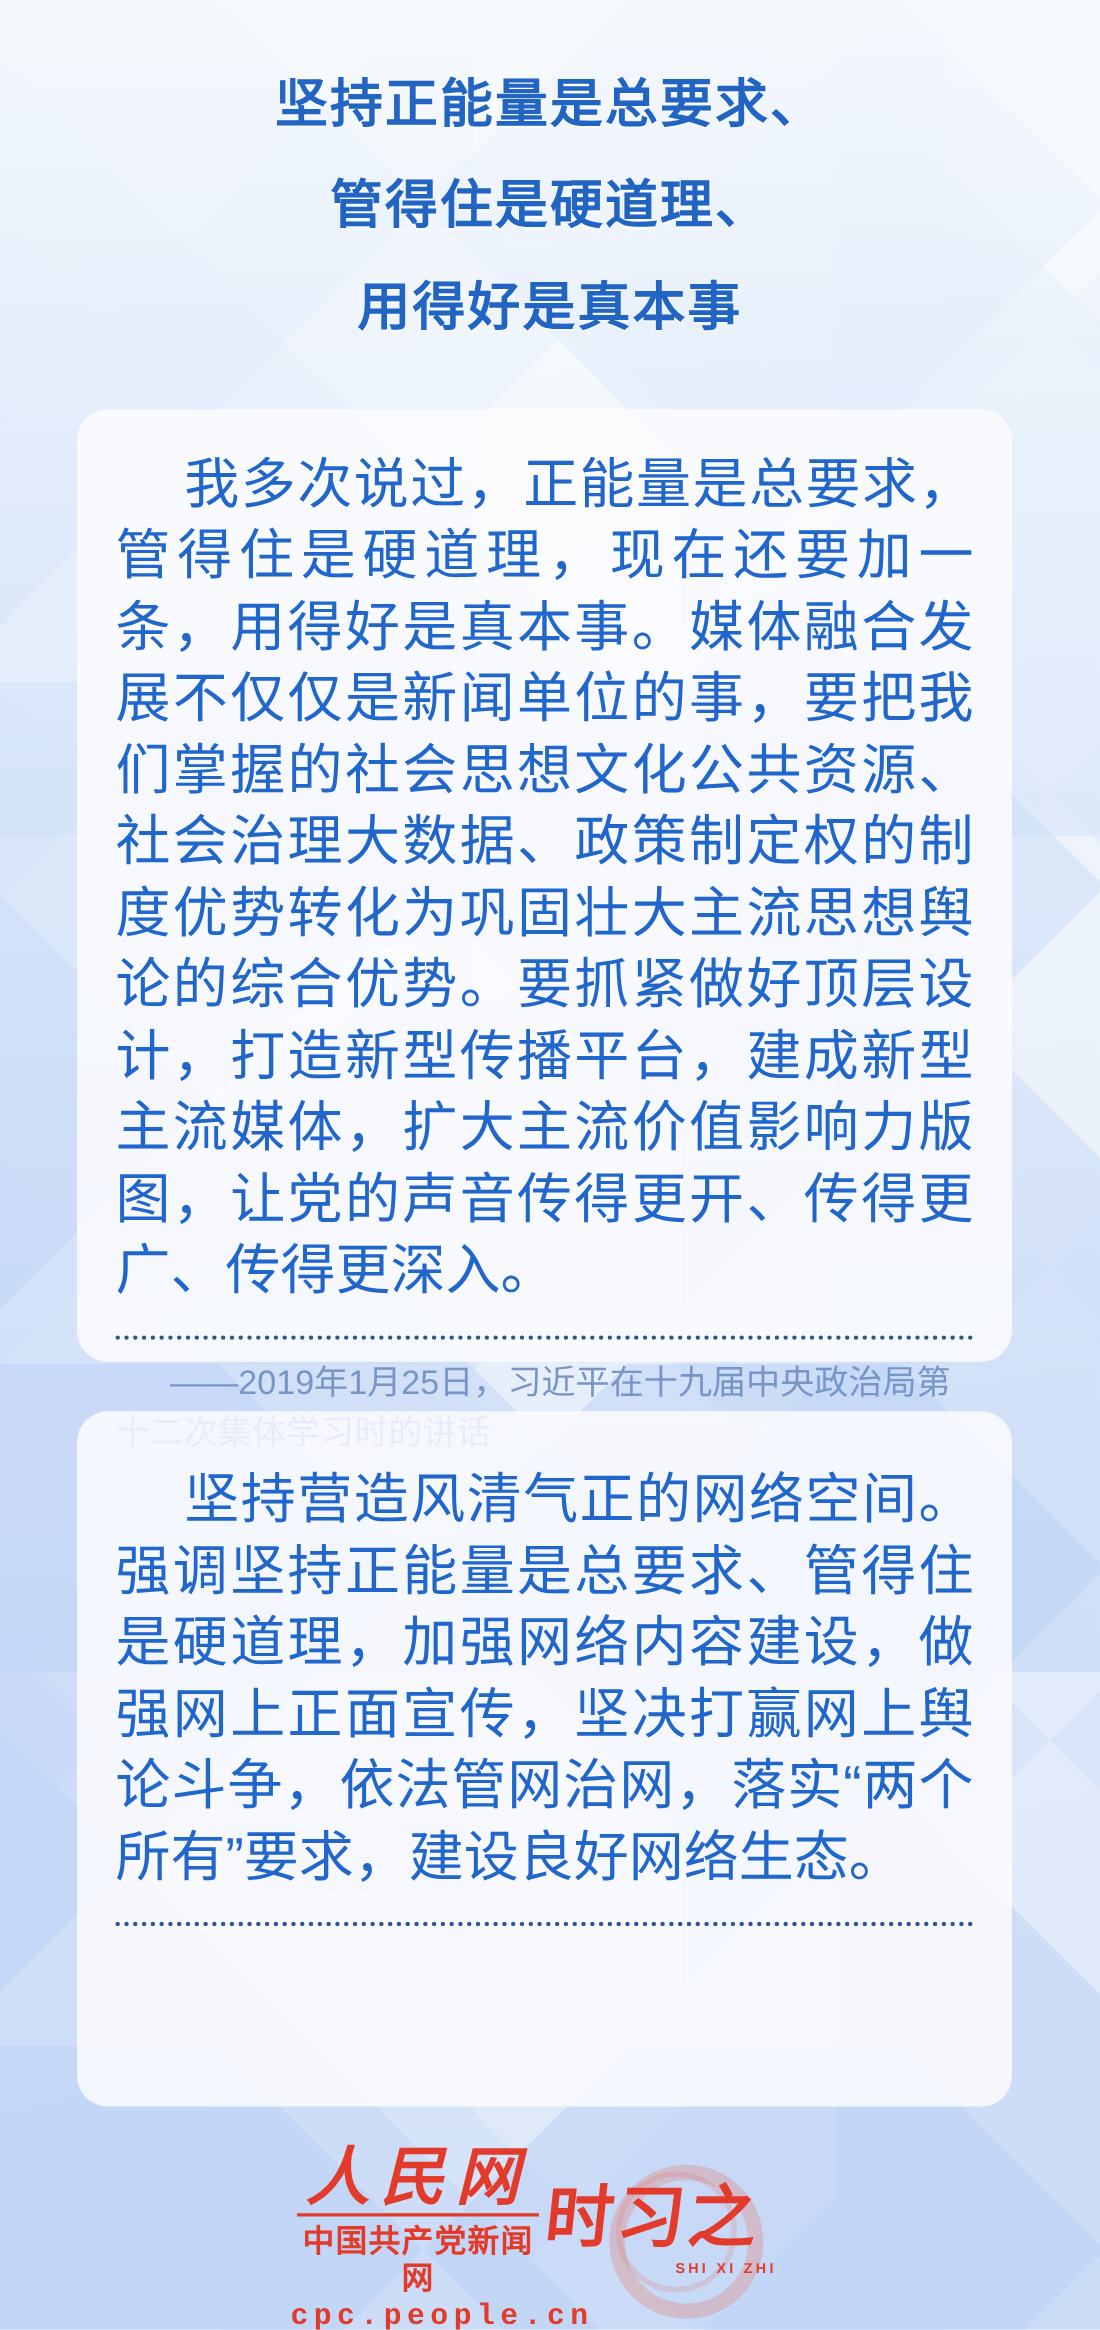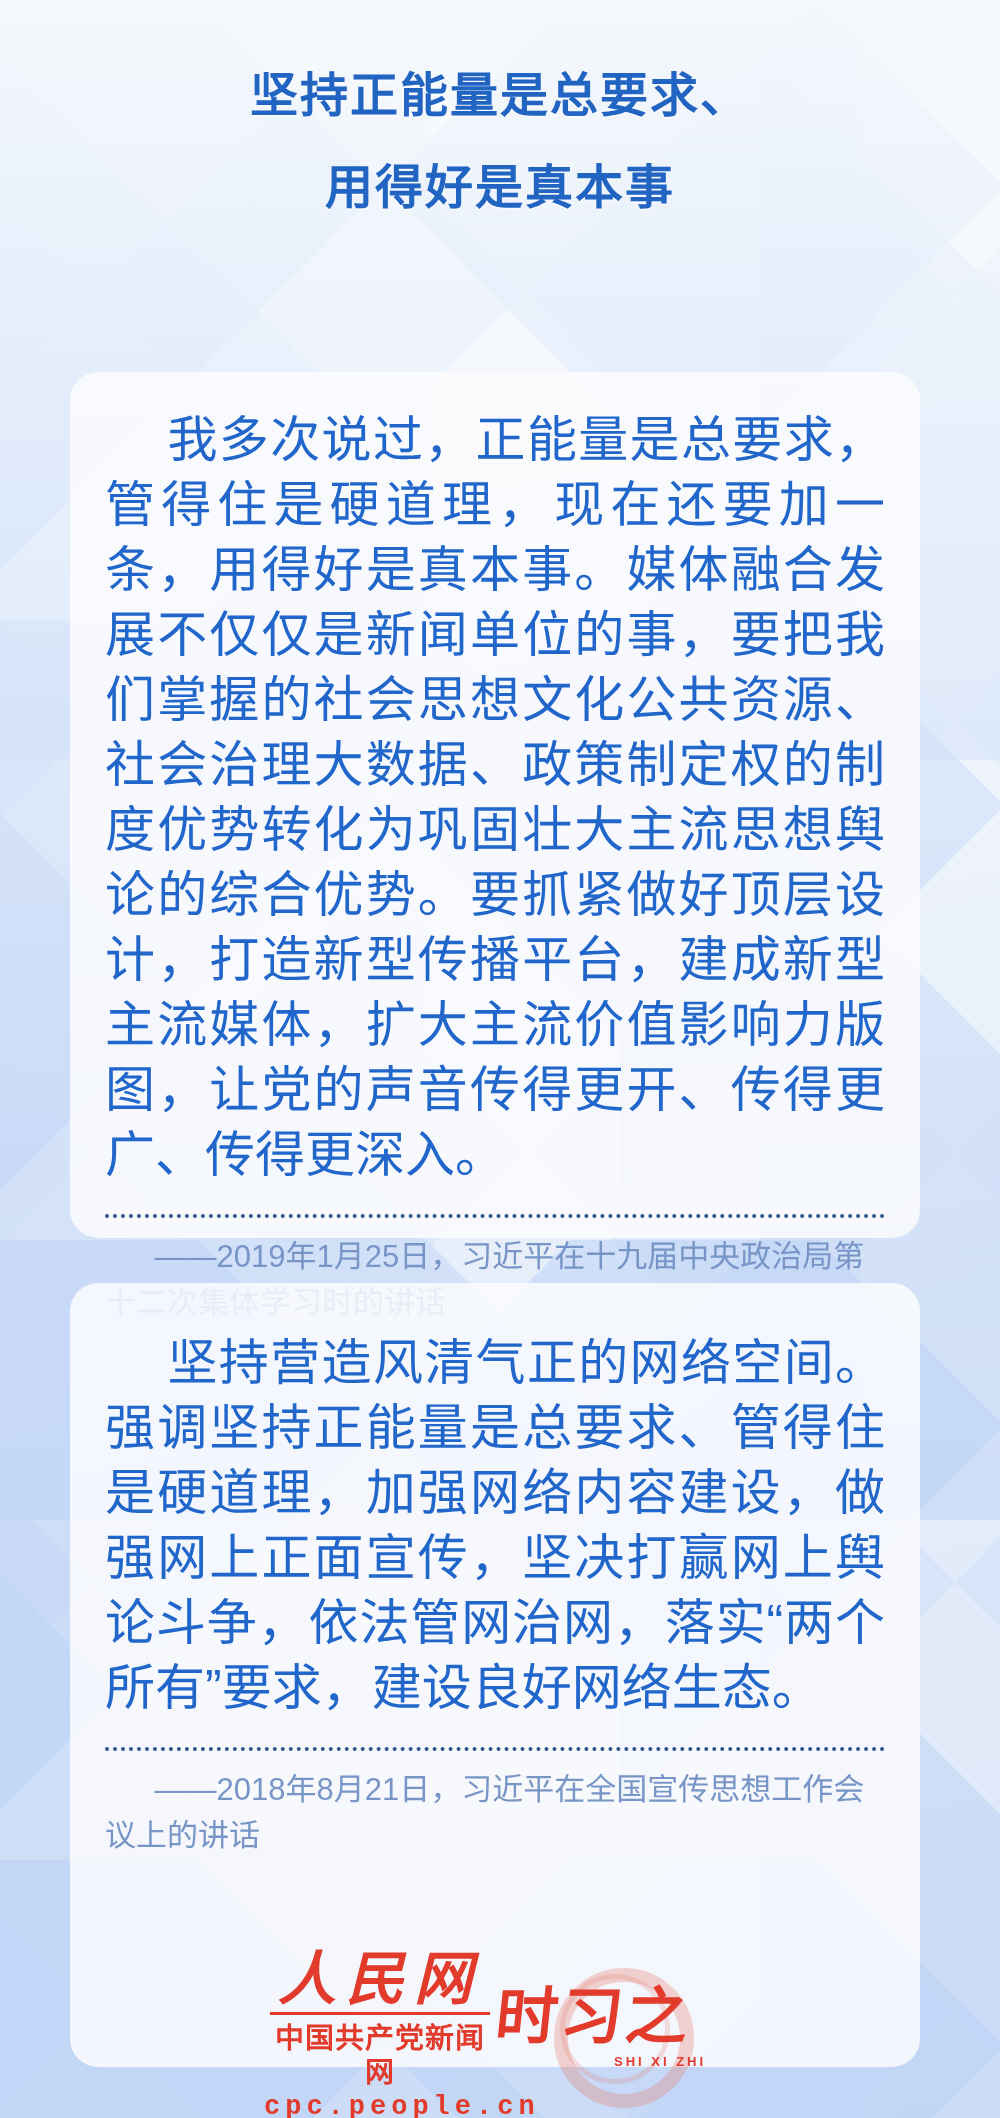--- a/index.html
+++ b/index.html
@@ -32,21 +32,21 @@
     text-shadow:0 2px 0 rgba(255,255,255,0.5);
   }
   .card{
     position:absolute;left:70px;width:850px;
     box-sizing:border-box;
     background:rgba(251,252,254,0.85);
     border-radius:28px;
     padding:36px 35px 0 35px;
   }
   .card-1{top:372px;height:866px;}
-  .card-2{top:1283px;height:784px;padding-top:48px;}
+  .card-2{top:1283px;height:632px;padding-top:48px;}
   .quote{
     margin:0;
     color:var(--body-blue,#2066cb);
     font-size:50px;line-height:65px;
     text-align:justify;
     text-indent:1.25em;
   }
   .sep{
     height:0;border:none;
     border-top:4px dotted var(--dot-navy,#2e5490);
@@ -96,33 +96,33 @@
 </style>
 </head>
 <body>
 
 <div class="poster">
   <div class="bg-diamonds"></div>
   <div class="bg-fade"></div>
 
   <div class="title">
     <div>坚持正能量是总要求、</div>
+    <div>管得住是硬道理、</div>
     <div>用得好是真本事</div>
   </div>
 
   <div class="card card-1">
     <p class="quote">我多次说过，正能量是总要求，管得住是硬道理，现在还要加一条，用得好是真本事。媒体融合发展不仅仅是新闻单位的事，要把我们掌握的社会思想文化公共资源、社会治理大数据、政策制定权的制度优势转化为巩固壮大主流思想舆论的综合优势。要抓紧做好顶层设计，打造新型传播平台，建成新型主流媒体，扩大主流价值影响力版图，让党的声音传得更开、传得更广、传得更深入。</p>
     <hr class="sep">
     <p class="attr">——2019年1月25日，习近平在十九届中央政治局第十二次集体学习时的讲话</p>
   </div>
 
   <div class="card card-2">
     <p class="quote">坚持营造风清气正的网络空间。强调坚持正能量是总要求、管得住是硬道理，加强网络内容建设，做强网上正面宣传，坚决打赢网上舆论斗争，依法管网治网，落实“两个所有”要求，建设良好网络生态。</p>
     <hr class="sep">
-    <p class="attr">——2018年8月21日，习近平在全国宣传思想工作会议上的讲话</p>
   </div>
 
   <div class="footer">
     <div class="people-logo">
       <div class="people-script">人民网</div>
       <div class="people-rule"></div>
       <div class="people-name">中国共产党新闻网</div>
       <div class="people-url">cpc.people.cn</div>
     </div>
     <div class="sxz-logo">

